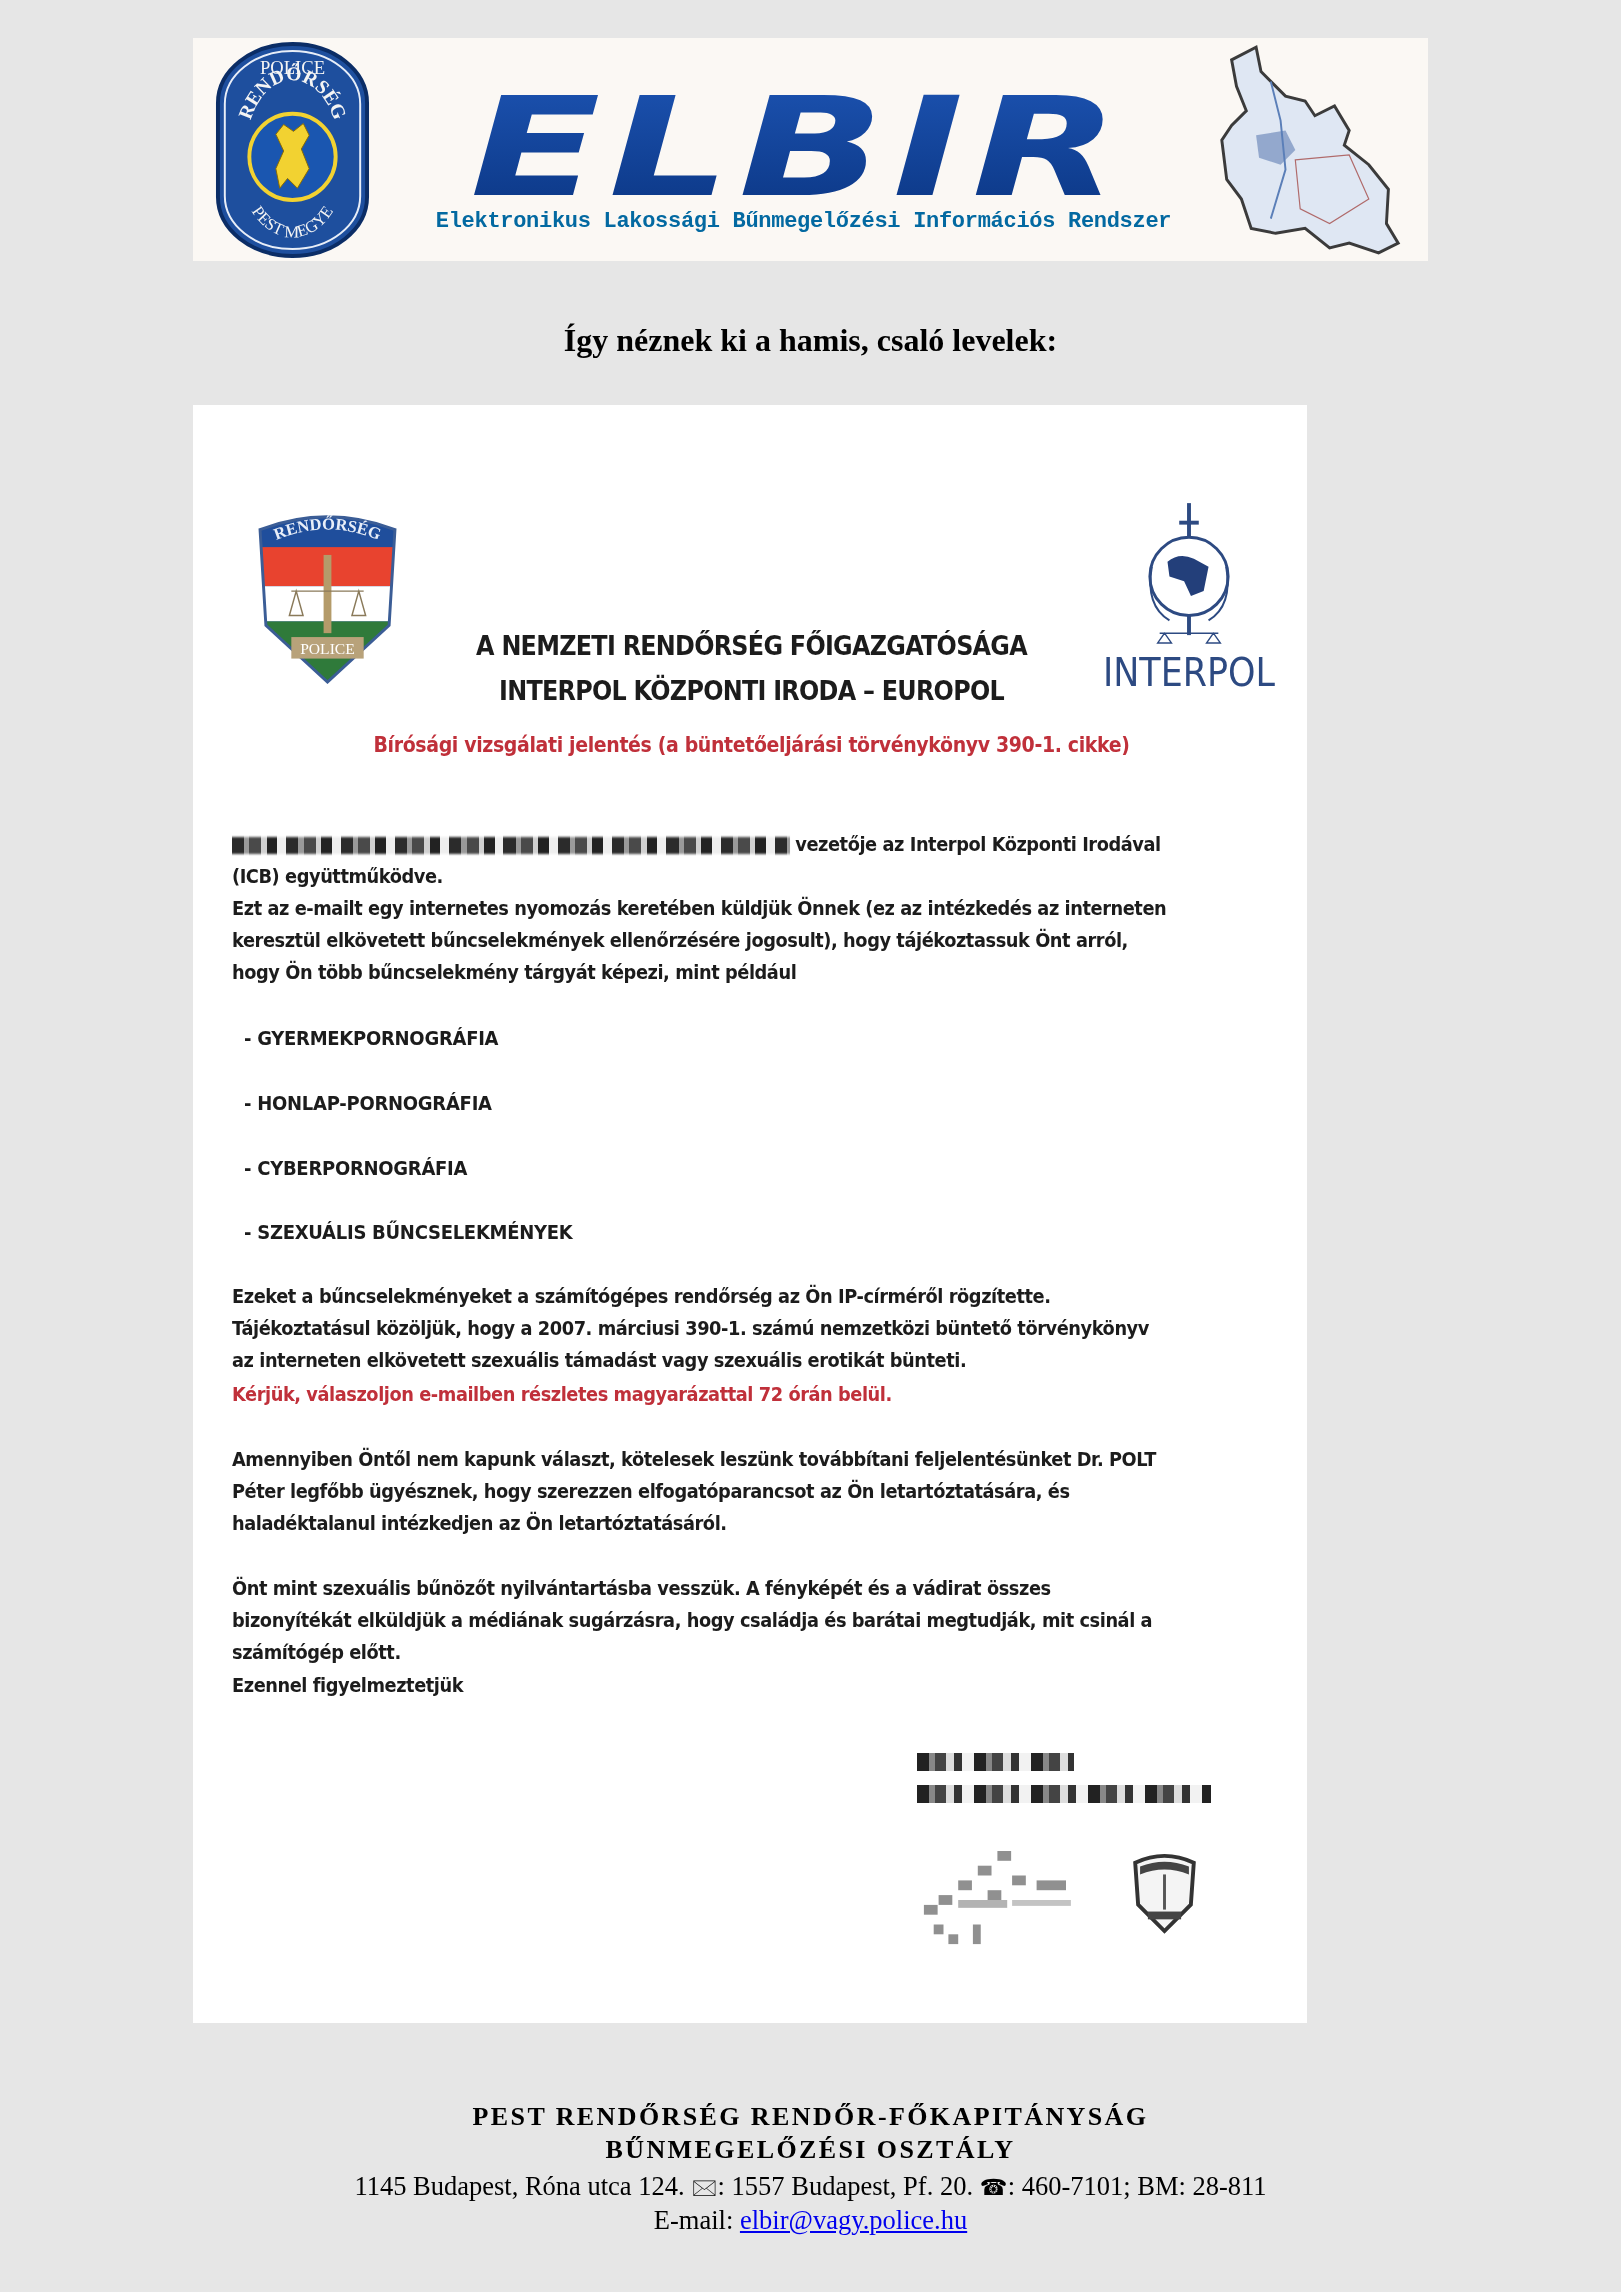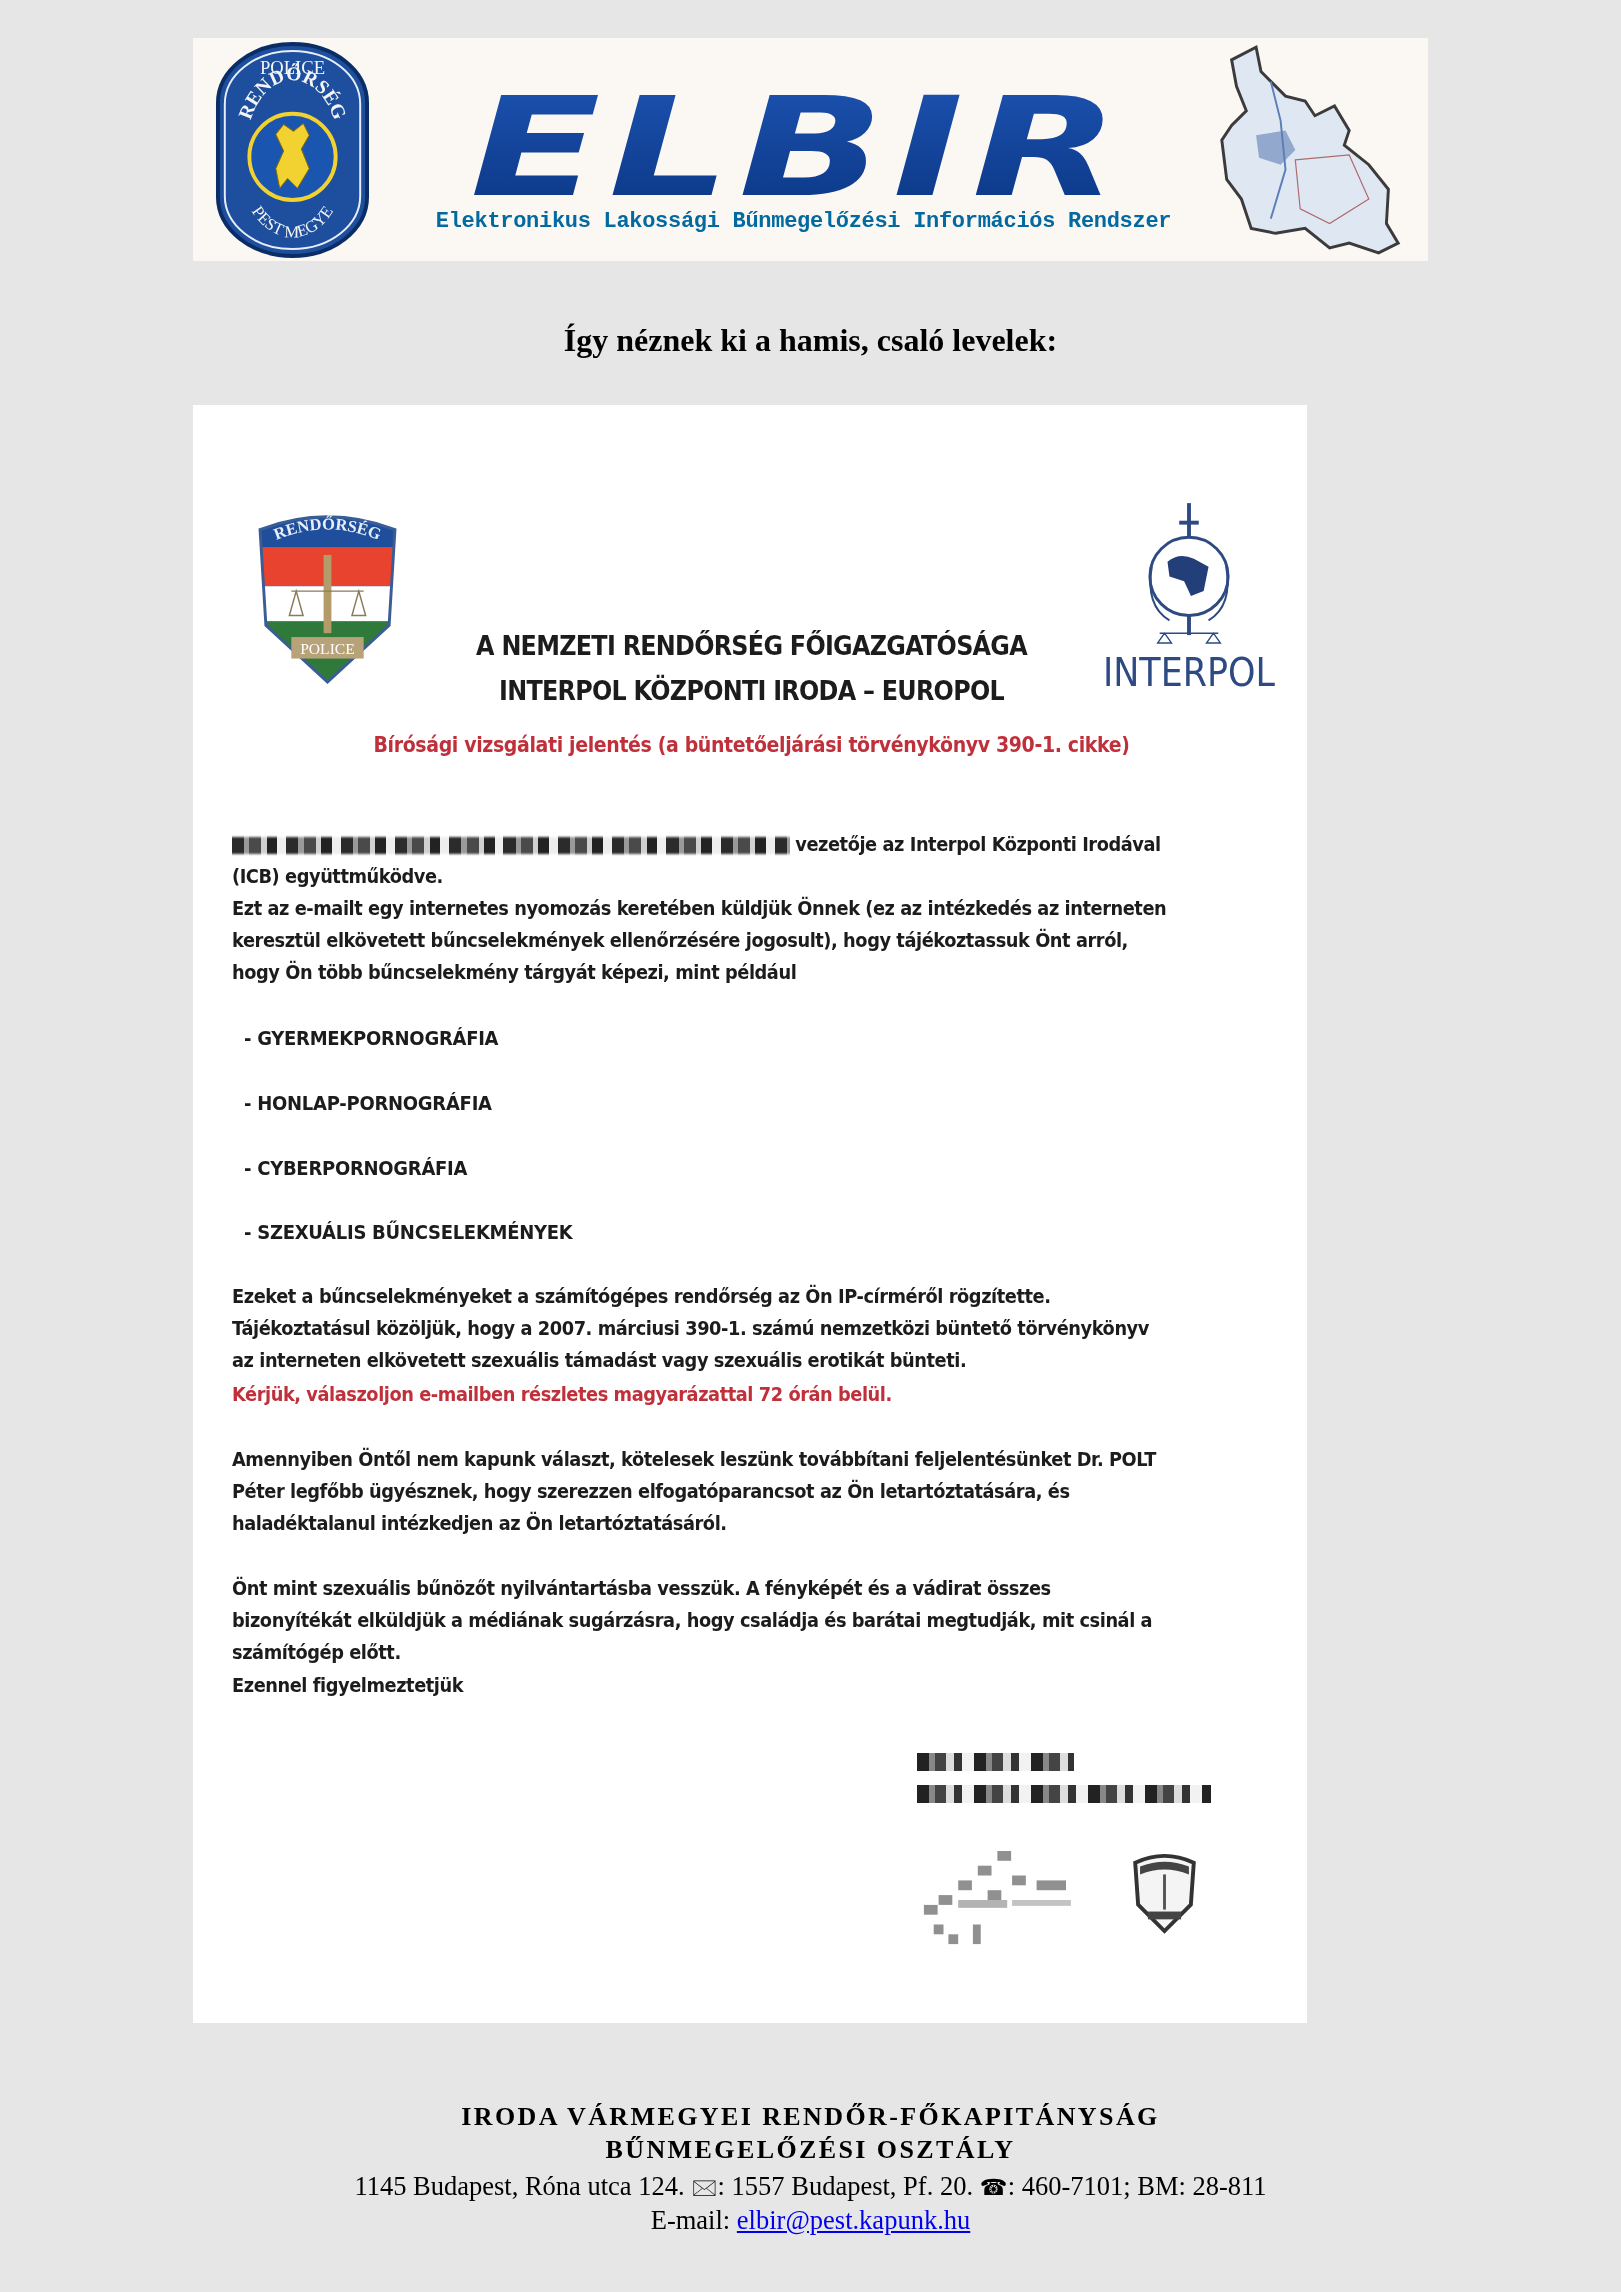--- a/index.html
+++ b/index.html
@@ -250,26 +250,26 @@
       <path d="M5,12 Q35,-2 65,12 L62,55 L35,82 L8,55 Z" fill="#f4f4f4" stroke="#333" stroke-width="4"></path>
       <path d="M10,16 Q35,6 60,16 L60,24 Q35,14 10,24 Z" fill="#444"></path>
       <line x1="35" y1="24" x2="35" y2="60" stroke="#555" stroke-width="3"></line>
       <rect x="18" y="62" width="34" height="8" fill="#444"></rect>
     </svg>
   </div>
 </div>
 
 <div class="footer">
   <div class="footer-org">
-    <div>IRODA VÁRMEGYEI RENDŐR-FŐKAPITÁNYSÁG</div>
+    <div>PEST RENDŐRSÉG RENDŐR-FŐKAPITÁNYSÁG</div>
     <div>BŰNMEGELŐZÉSI OSZTÁLY</div>
   </div>
   <div class="footer-address">
     <span>1145 Budapest, Róna utca 124.</span>
     <span class="glyph">🖂</span><span>: 1557 Budapest, Pf. 20.</span>
     <span class="glyph">☎</span><span>: 460-7101; BM: 28-811</span>
   </div>
   <div class="footer-email">
     <span>E-mail:</span>
-    <a href="mailto:elbir@pest.police.hu">elbir@pest.kapunk.hu</a>
+    <a href="mailto:elbir@pest.police.hu">elbir@vagy.police.hu</a>
   </div>
 </div>
 
 
 </body></html>

